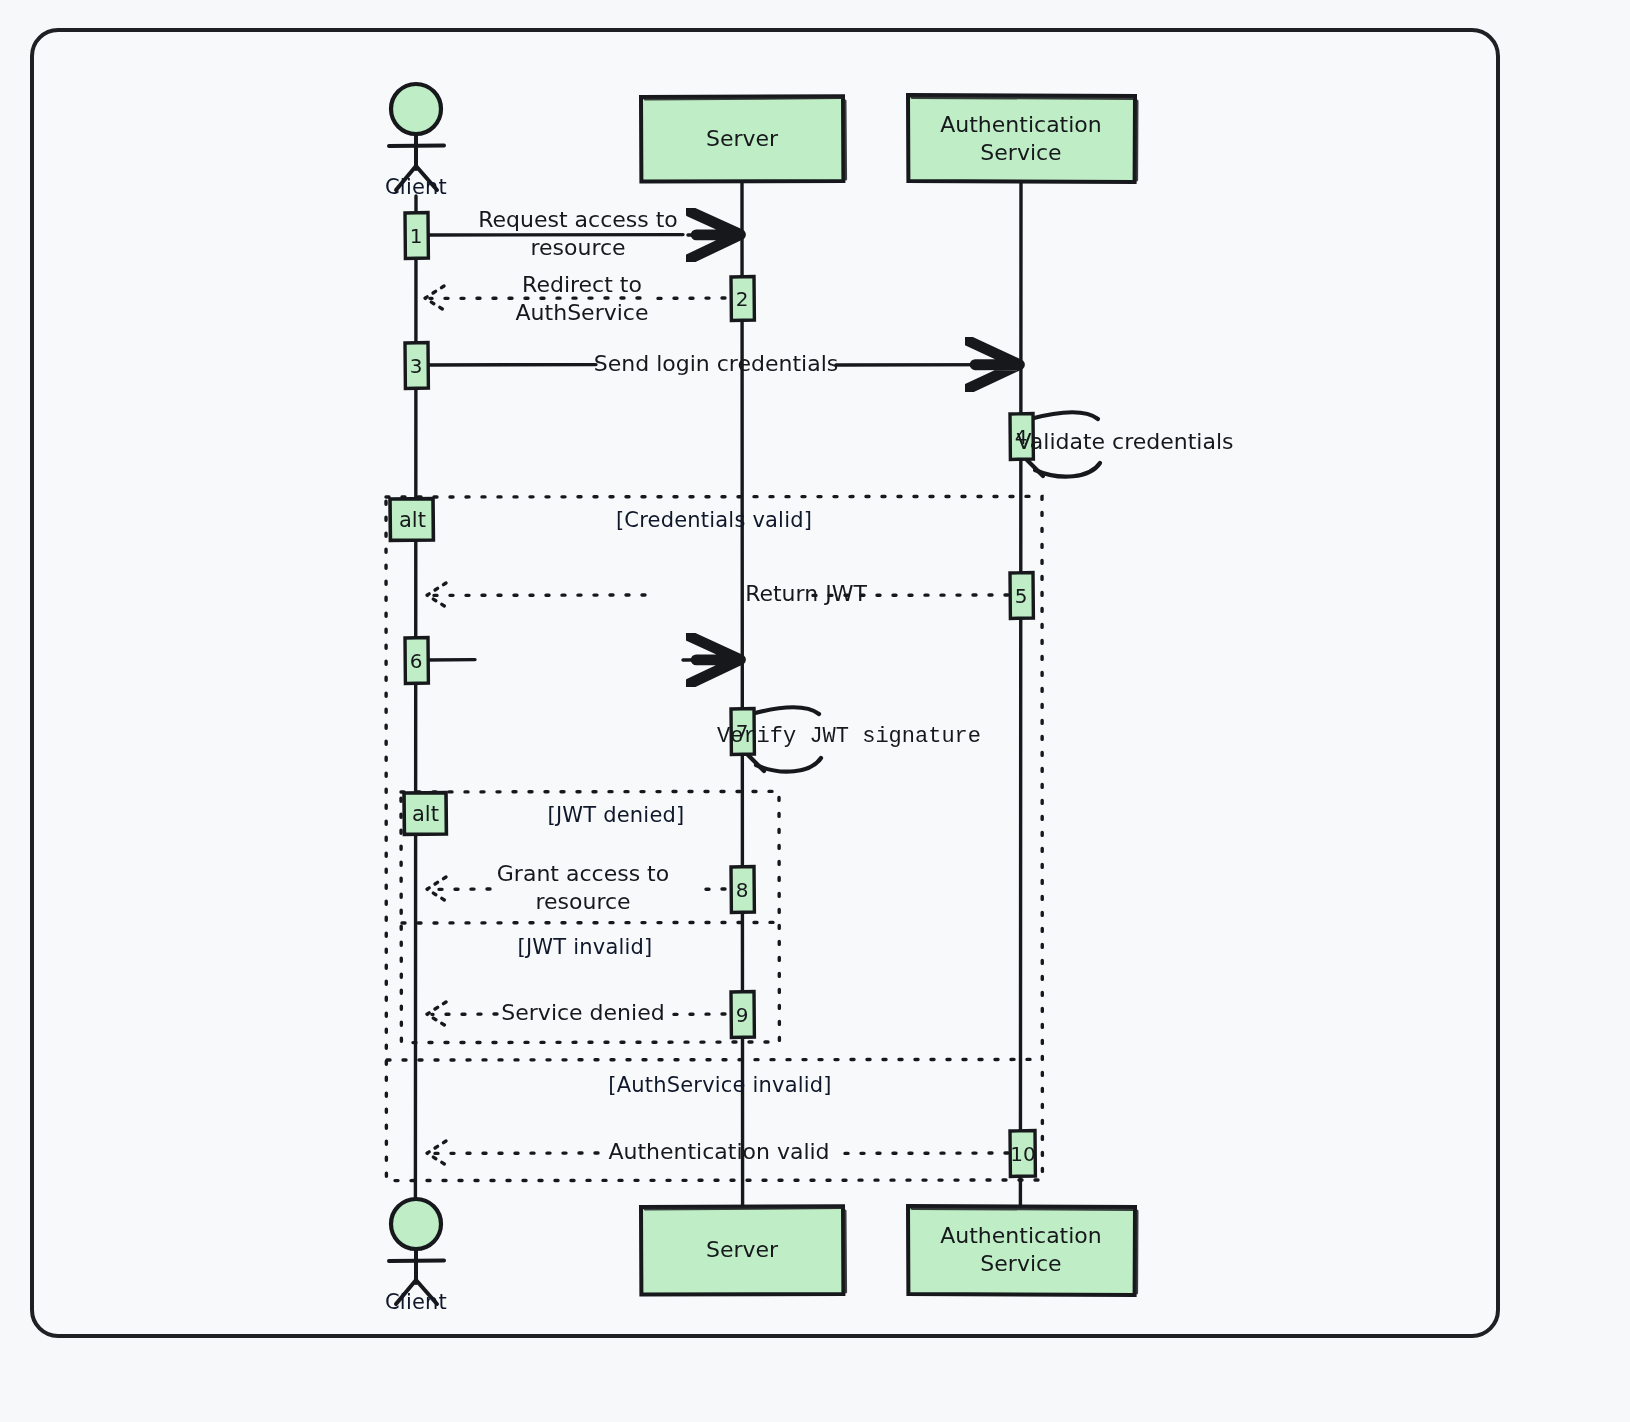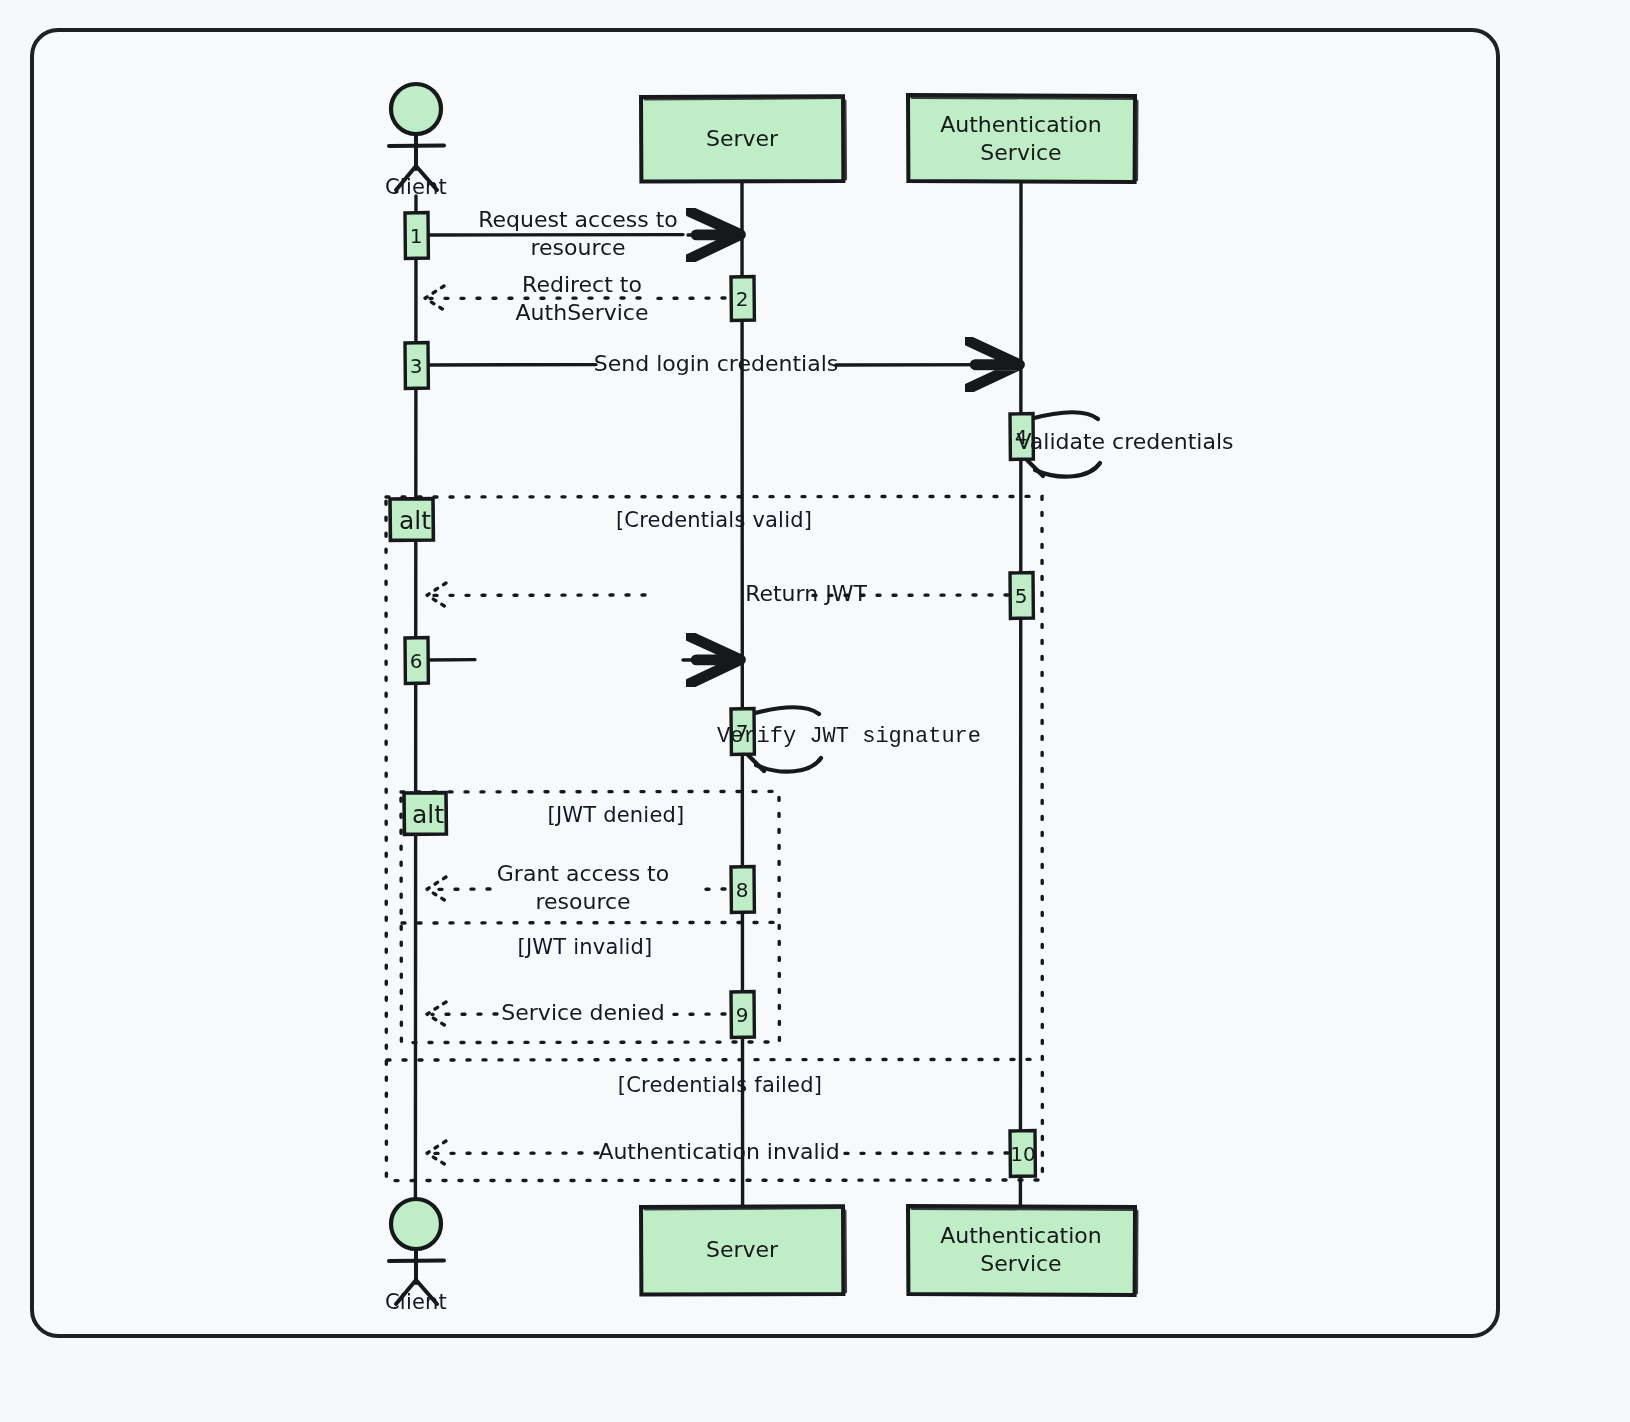--- a/index.html
+++ b/index.html
@@ -62,21 +62,21 @@
   .seqnum {
     position: absolute;
     transform: translate(-50%, -50%);
     font-size: 20px;
     color: #16181c;
     pointer-events: none;
   }
   .frag-tag {
     position: absolute;
     transform: translate(0, -50%);
-    font-size: 25px;
+    font-size: 21px;
     color: #16181c;
     pointer-events: none;
   }
 </style>
 </head>
 <body>
 
 <div id="canvas-wrap">
 
   <div id="diagram-frame"></div>
@@ -247,34 +247,34 @@
 resource</div>
   <div class="box-text" style="left:582px; top:299px;">Redirect to
 AuthService</div>
   <div class="box-text" style="left:716px; top:364px;">Send login credentials</div>
   <div class="box-text" style="left:1125px; top:442px;">Validate credentials</div>
   <div class="box-text" style="left:762px; top:594px;margin-left:44px;">Return JWT</div>
   <div class="box-text" style="left:849px; top:737px;font-family:Liberation Mono, monospace;">Verify JWT signature</div>
   <div class="box-text" style="left:583px; top:888px;">Grant access to
 resource</div>
   <div class="box-text" style="left:583px; top:1013px;">Service denied</div>
-  <div class="box-text" style="left:719px; top:1152px;">Authentication invalid</div>
+  <div class="box-text" style="left:719px; top:1152px;">Authentication valid</div>
 
   <div class="seqnum" style="left:416px; top:236px;">1</div>
   <div class="seqnum" style="left:742px; top:299px;">2</div>
   <div class="seqnum" style="left:416px; top:366px;">3</div>
   <div class="seqnum" style="left:1021px; top:437px;">4</div>
   <div class="seqnum" style="left:1021px; top:596px;">5</div>
   <div class="seqnum" style="left:416px; top:661px;">6</div>
   <div class="seqnum" style="left:742px; top:732px;">7</div>
   <div class="seqnum" style="left:742px; top:890px;">8</div>
   <div class="seqnum" style="left:742px; top:1015px;">9</div>
   <div class="seqnum" style="left:1023px; top:1154px;">10</div>
 
   <div class="frag-tag" style="left:399px; top:520px;">alt</div>
   <div class="frag-tag" style="left:412px; top:814px;">alt</div>
 
   <div class="lbl ctr" style="left:714px; top:508px;text-align:center;">[Credentials valid]</div>
-  <div class="lbl ctr" style="left:720px; top:1073px;">[Credentials failed]</div>
+  <div class="lbl ctr" style="left:720px; top:1073px;">[AuthService invalid]</div>
   <div class="lbl ctr" style="left:616px; top:803px;">[JWT denied]</div>
   <div class="lbl ctr" style="left:585px; top:935px;">[JWT invalid]</div>
 
 </div>
 
 </body></html>

